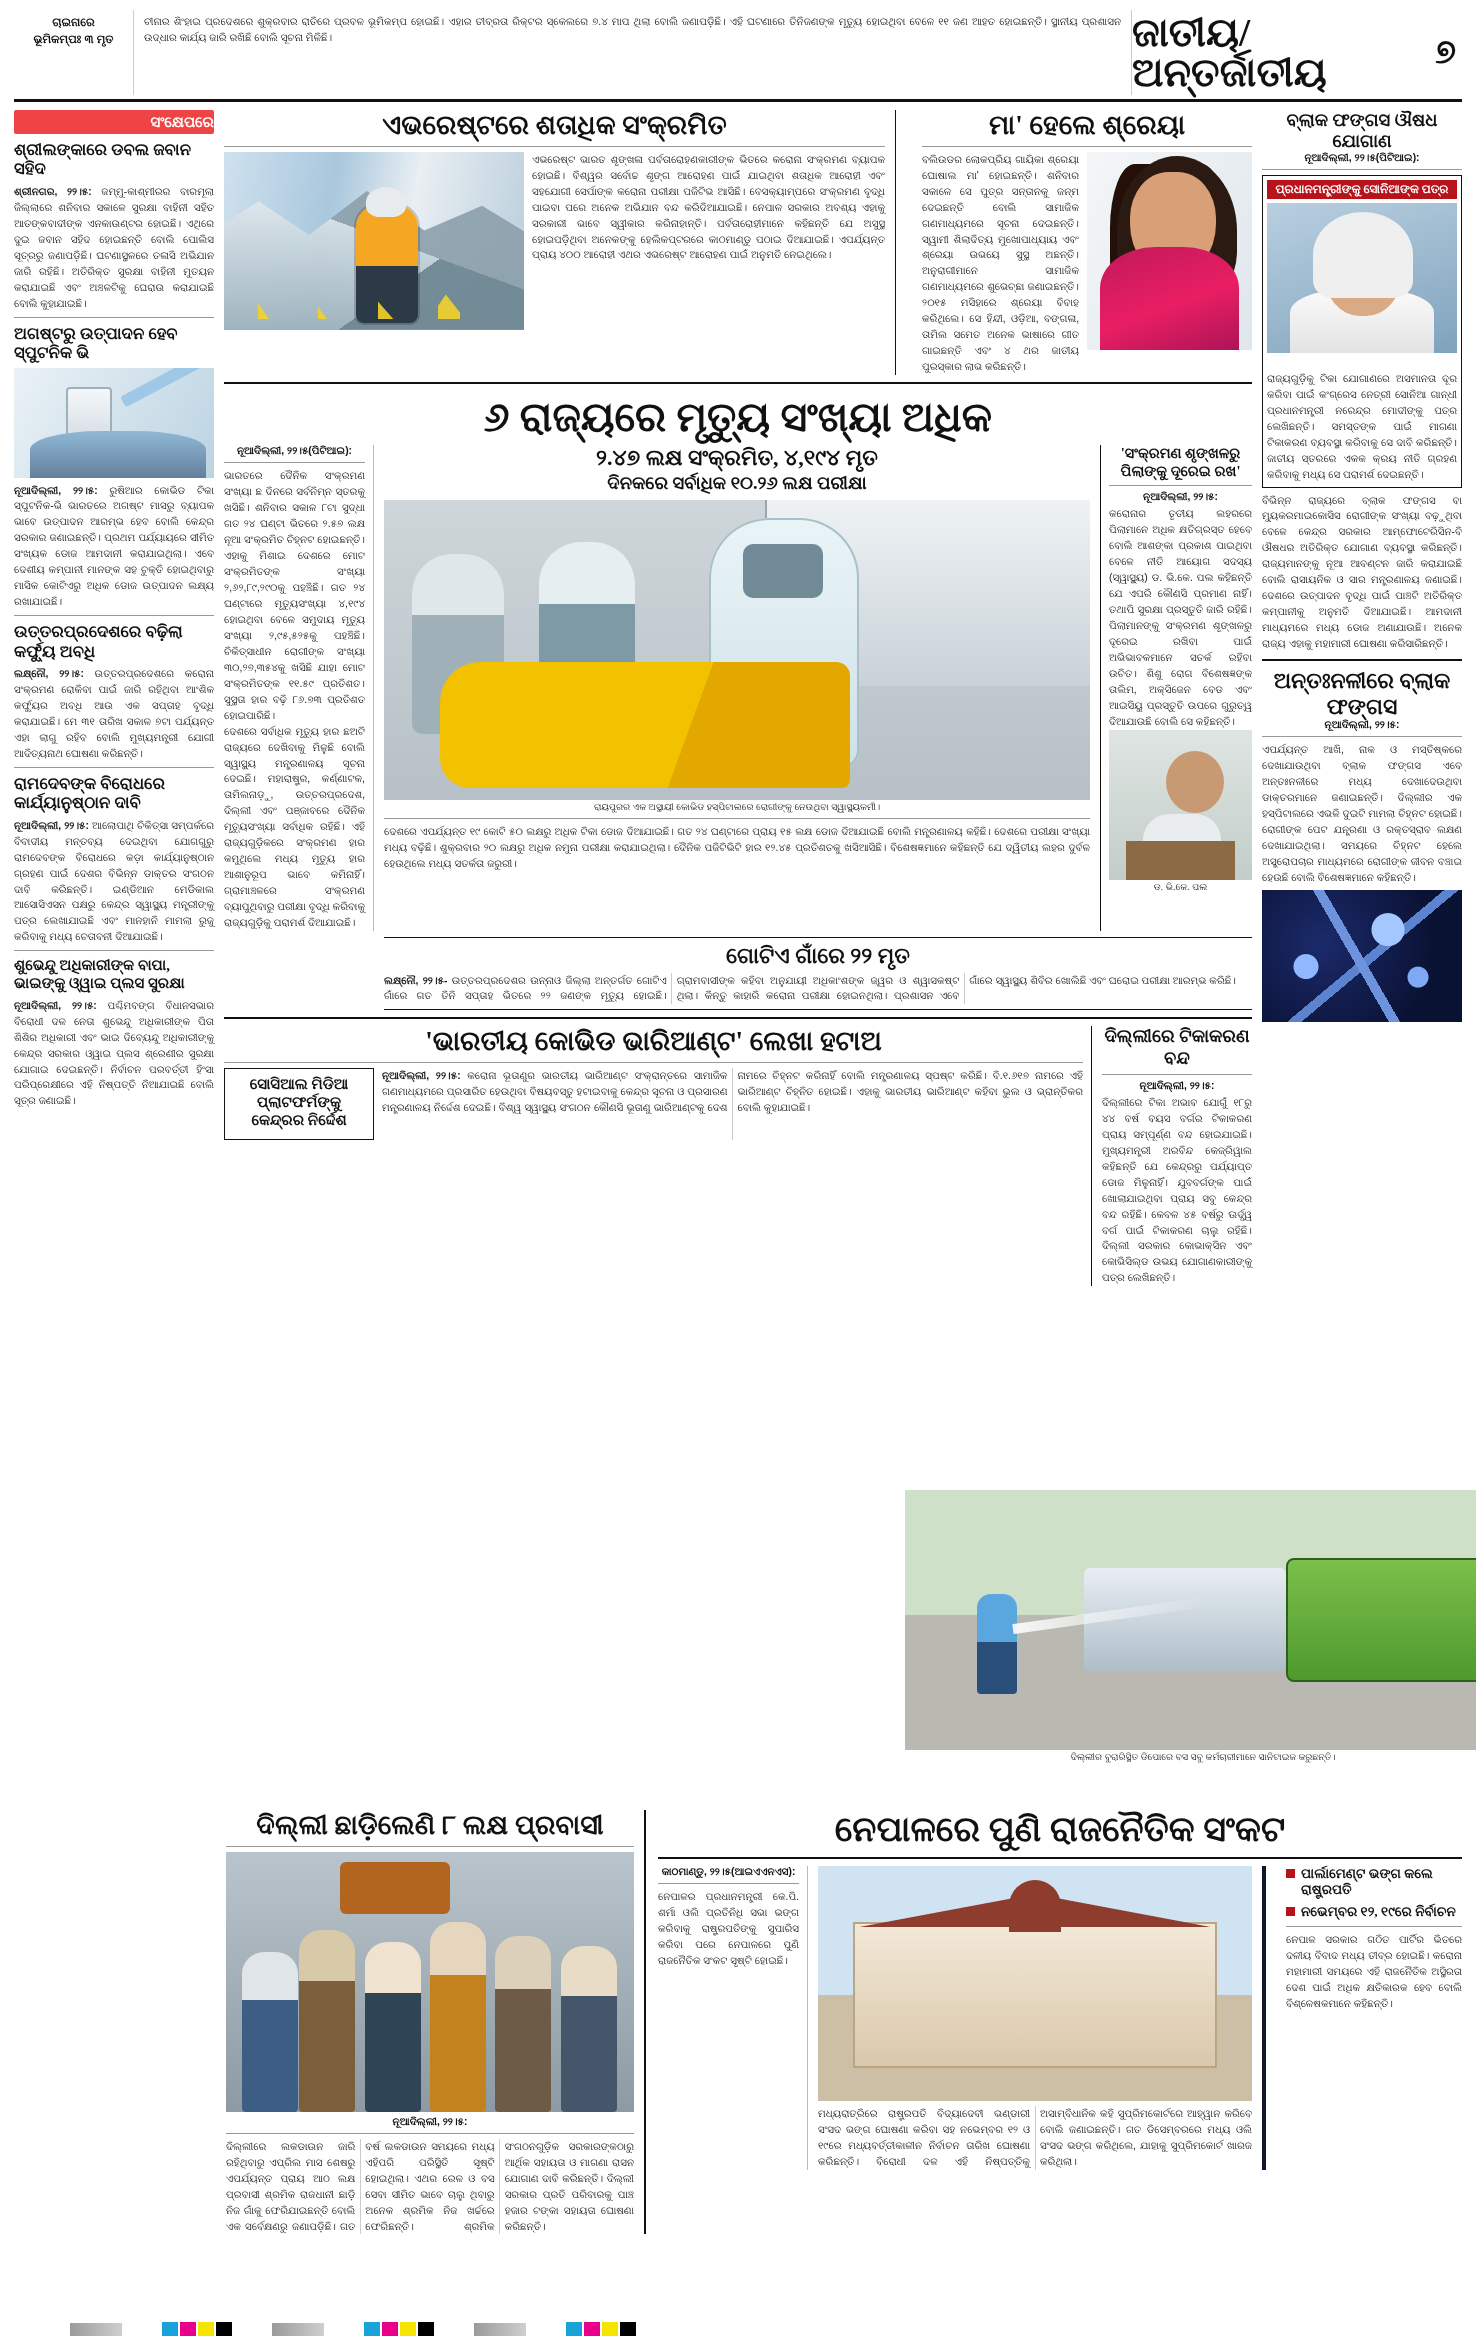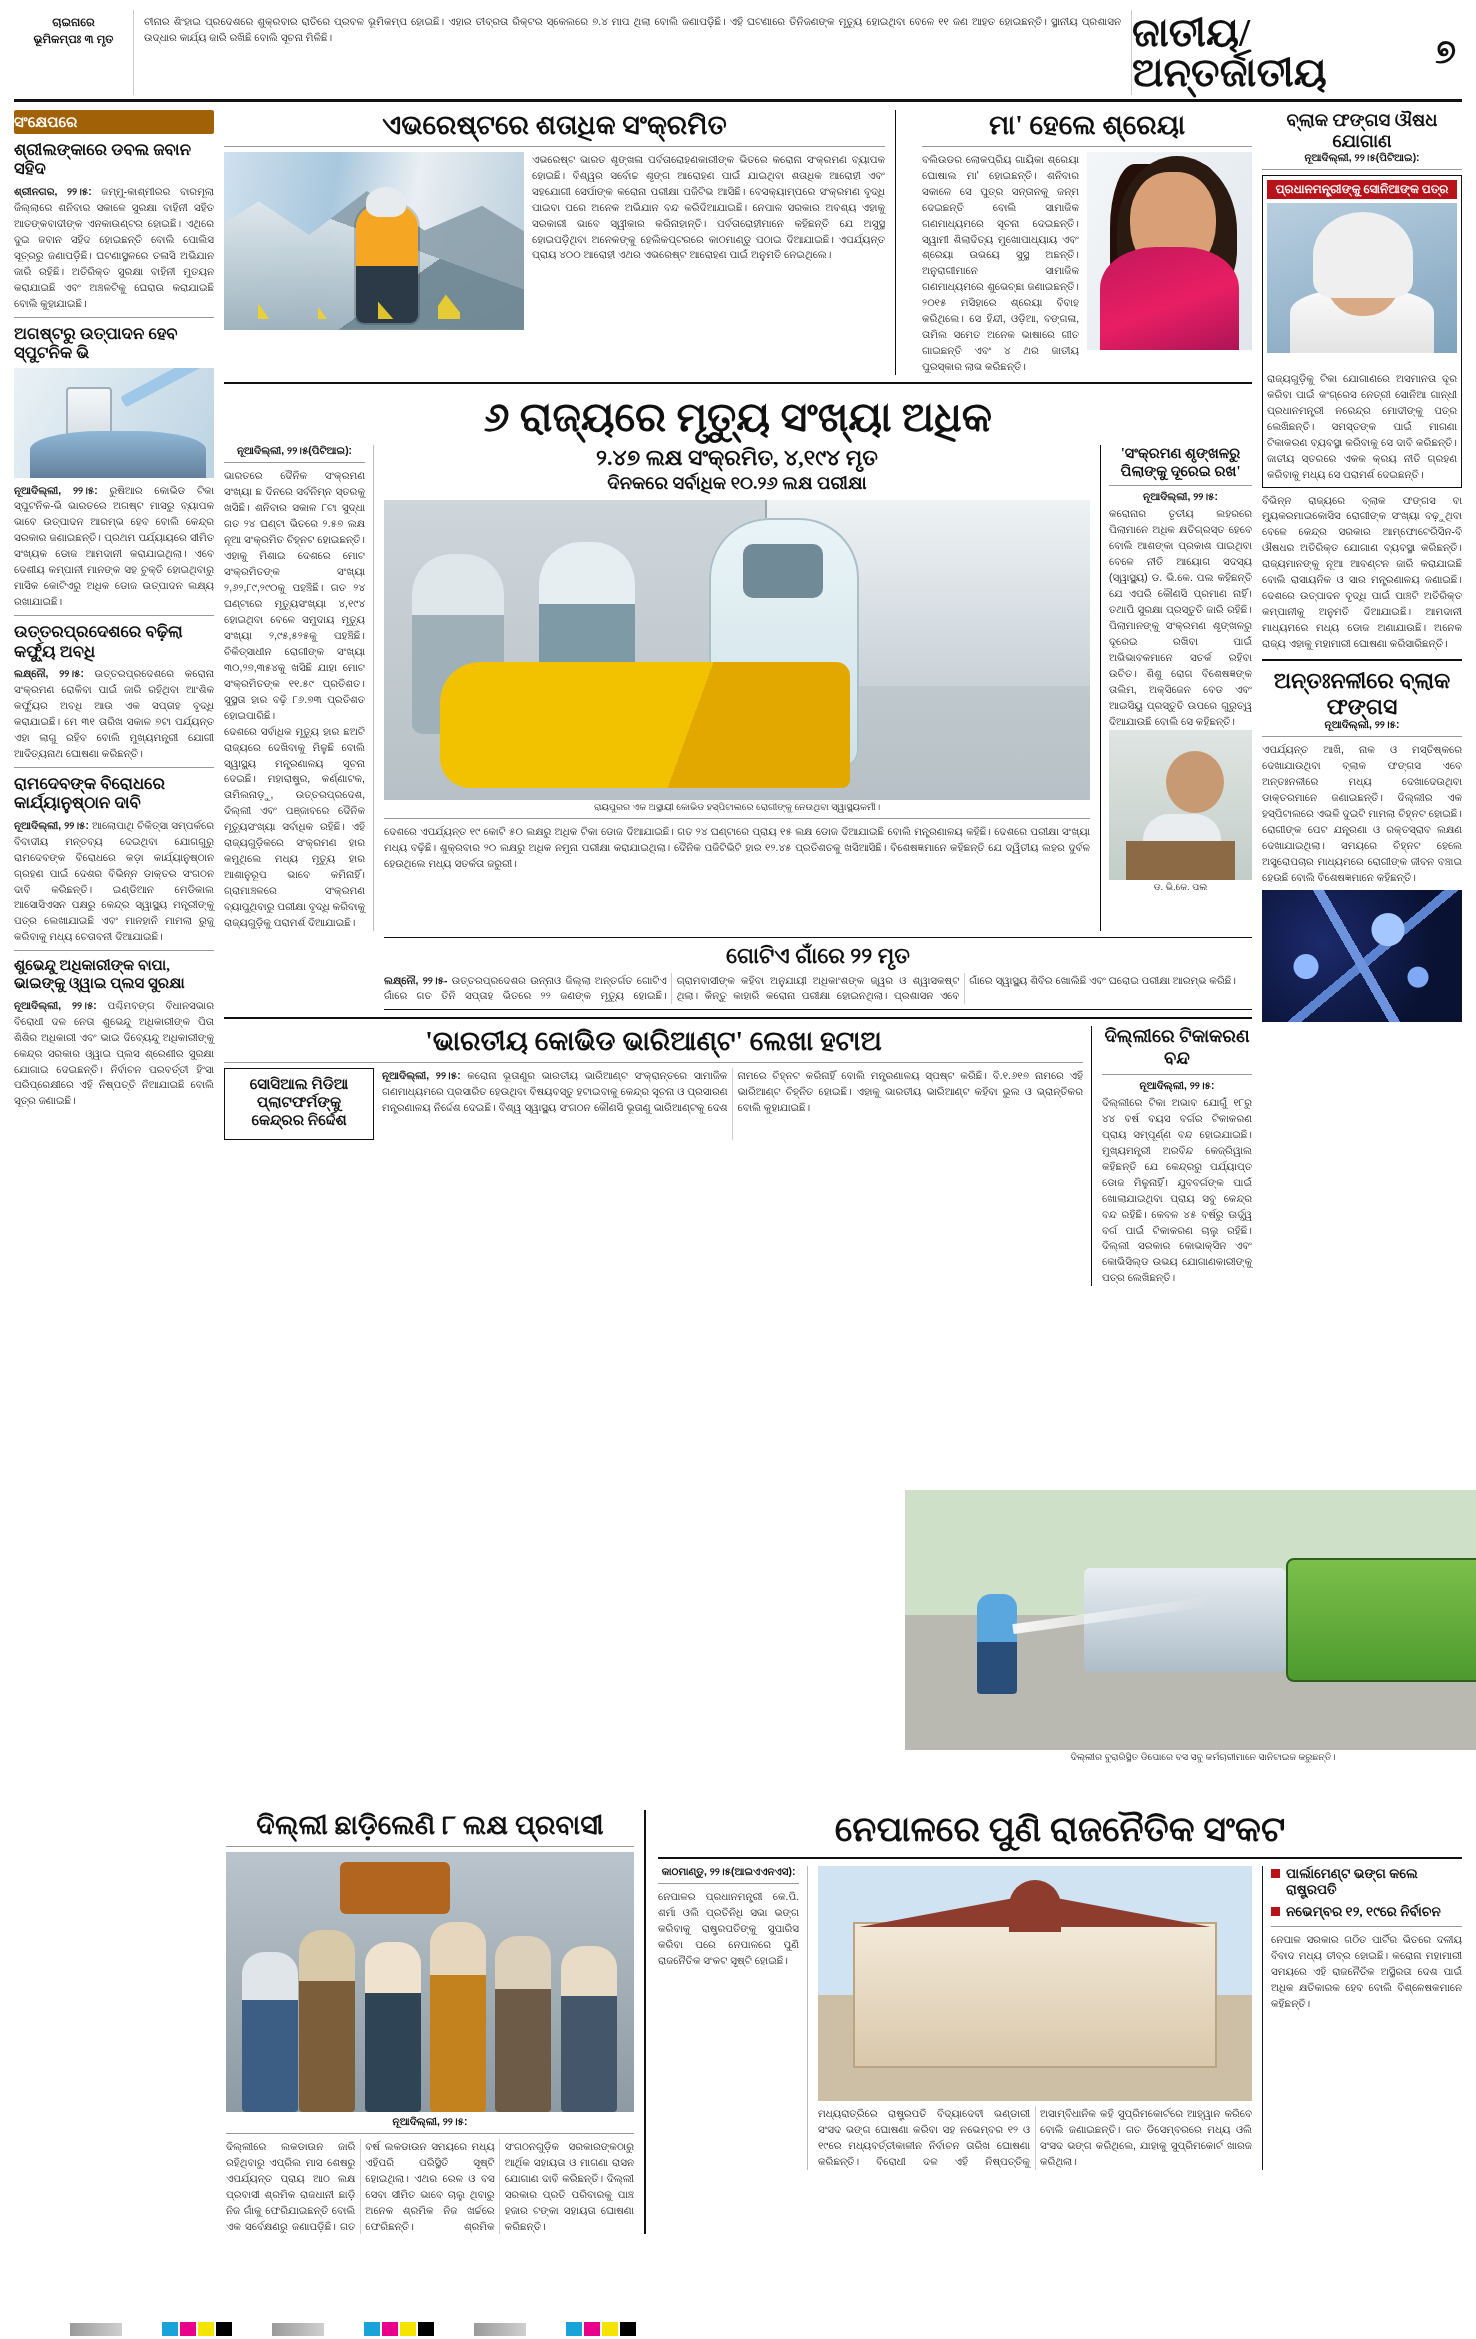--- a/index.html
+++ b/index.html
@@ -113,25 +113,25 @@
   }
   .dateline {
     font-size: 10.3px;
     font-weight: bold;
   }
   .rule-thin { border-top: 1px solid #999; margin: 5px 0; }
   .rule-thick { border-top: 2px solid #111; margin: 7px 0; }
 
   
   .sanksepare-badge {
-    background: #a16207;
+    background: #ef4444;
     color: #fff;
     font-size: 15px;
     font-weight: bold;
-    text-align: left;
+    text-align: right;
     padding: 3px 0;
     border-radius: 2px;
   }
   .rail-hl {
     font-family: "Liberation Serif", serif;
     font-size: 16.5px;
     font-weight: bold;
     line-height: 1.18;
     margin: 6px 0 5px 0;
   }
@@ -690,21 +690,21 @@
           <div class="photo ph-nepal">
             <div class="bldg"></div>
             <div class="roof"></div>
             <div class="dome"></div>
           </div>
           <div class="body-text cols2" style="margin-top:5px;">
             <span>ମଧ୍ୟରାତ୍ରିରେ ରାଷ୍ଟ୍ରପତି ବିଦ୍ୟାଦେବୀ ଭଣ୍ଡାରୀ ସଂସଦ ଭଙ୍ଗ ଘୋଷଣା କରିବା ସହ ନଭେମ୍ବର ୧୨ ଓ ୧୯ରେ ମଧ୍ୟବର୍ତ୍ତୀକାଳୀନ ନିର୍ବାଚନ ତାରିଖ ଘୋଷଣା କରିଛନ୍ତି।</span>
             <span>ବିରୋଧୀ ଦଳ ଏହି ନିଷ୍ପତ୍ତିକୁ ଅସାମ୍ବିଧାନିକ କହି ସୁପ୍ରିମକୋର୍ଟରେ ଆହ୍ୱାନ କରିବେ ବୋଲି ଜଣାଇଛନ୍ତି। ଗତ ଡିସେମ୍ବରରେ ମଧ୍ୟ ଓଲି ସଂସଦ ଭଙ୍ଗ କରିଥିଲେ, ଯାହାକୁ ସୁପ୍ରିମକୋର୍ଟ ଖାରଜ କରିଥିଲା।</span>
           </div>
         </div>
-        <div style="width:200px;border-left:1px solid #0f172a;padding-left:8px;">
+        <div style="width:200px;border-left:4px solid #0f172a;padding-left:20px;">
           <div class="bullet-box">
             <div class="bullet">
               <div class="sq"></div>
               <div class="tx">ପାର୍ଲାମେଣ୍ଟ ଭଙ୍ଗ କଲେ ରାଷ୍ଟ୍ରପତି</div>
             </div>
             <div class="bullet">
               <div class="sq"></div>
               <div class="tx">ନଭେମ୍ବର ୧୨, ୧୯ରେ ନିର୍ବାଚନ</div>
             </div>
           </div>

